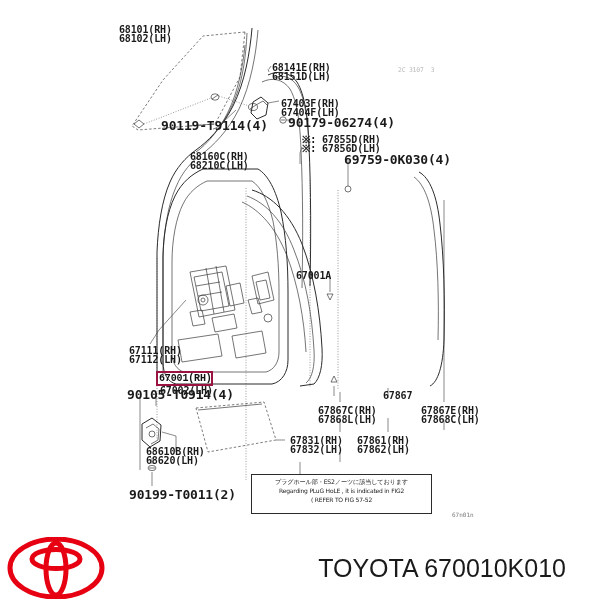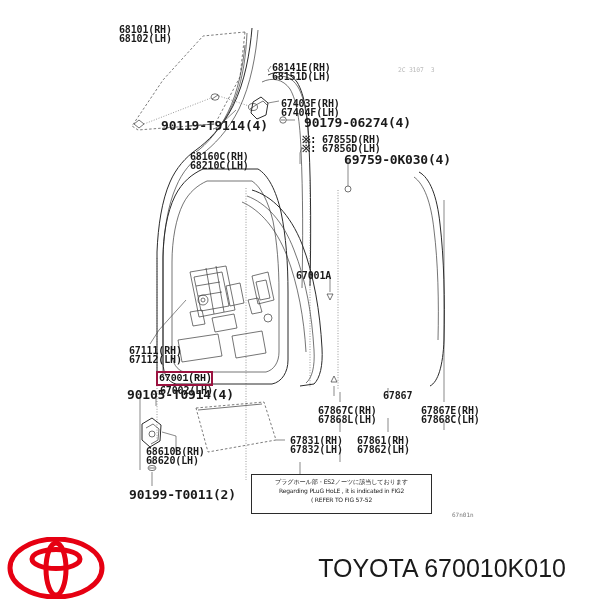--- a/index.html
+++ b/index.html
@@ -262,21 +262,21 @@
     <path class="dot" d="M246,188 L246,480"></path>
     <path class="dot" d="M310,180 L310,388"></path>
     <path class="dot" d="M338,190 L338,390"></path>
 
     <path class="lead" d="M300,462 L300,474"></path>
   </svg>
 
   <div class="lbl" style="left:119px; top:25px;"><span>68101(RH)</span><br><span>68102(LH)</span></div>
   <div class="lbl" style="left:272px; top:63px;"><span>68141E(RH)</span><br><span>68151D(LH)</span></div>
   <div class="lbl" style="left:281px; top:99px;"><span>67403F(RH)</span><br><span>67404F(LH)</span></div>
-  <div class="lbl tiny" style="left:304px; top:118px;"><span>90179-06274(4)</span></div>
+  <div class="lbl tiny" style="left:288px; top:118px;"><span>90179-06274(4)</span></div>
   <div class="lbl tiny" style="left:161px; top:121px;"><span>90119-T9114(4)</span></div>
   <div class="lbl" style="left:302px; top:135px;"><span>※: 67855D(RH)</span><br><span>※: 67856D(LH)</span></div>
   <div class="lbl tiny" style="left:344px; top:155px;"><span>69759-0K030(4)</span></div>
   <div class="lbl" style="left:190px; top:152px;"><span>68160C(RH)</span><br><span>68210C(LH)</span></div>
   <div class="lbl" style="left:296px; top:271px;"><span>67001A</span></div>
   <div class="lbl" style="left:129px; top:346px;"><span>67111(RH)</span><br><span>67112(LH)</span></div>
   <div class="lbl tiny" style="left:127px; top:390px;"><span>90105-T0914(4)</span></div>
   <div class="lbl" style="left:160px; top:386px;"><span>67002(LH)</span></div>
   <div class="lbl" style="left:146px; top:447px;"><span>68610B(RH)</span><br><span>68620(LH)</span></div>
   <div class="lbl tiny" style="left:129px; top:490px;"><span>90199-T0011(2)</span></div>

